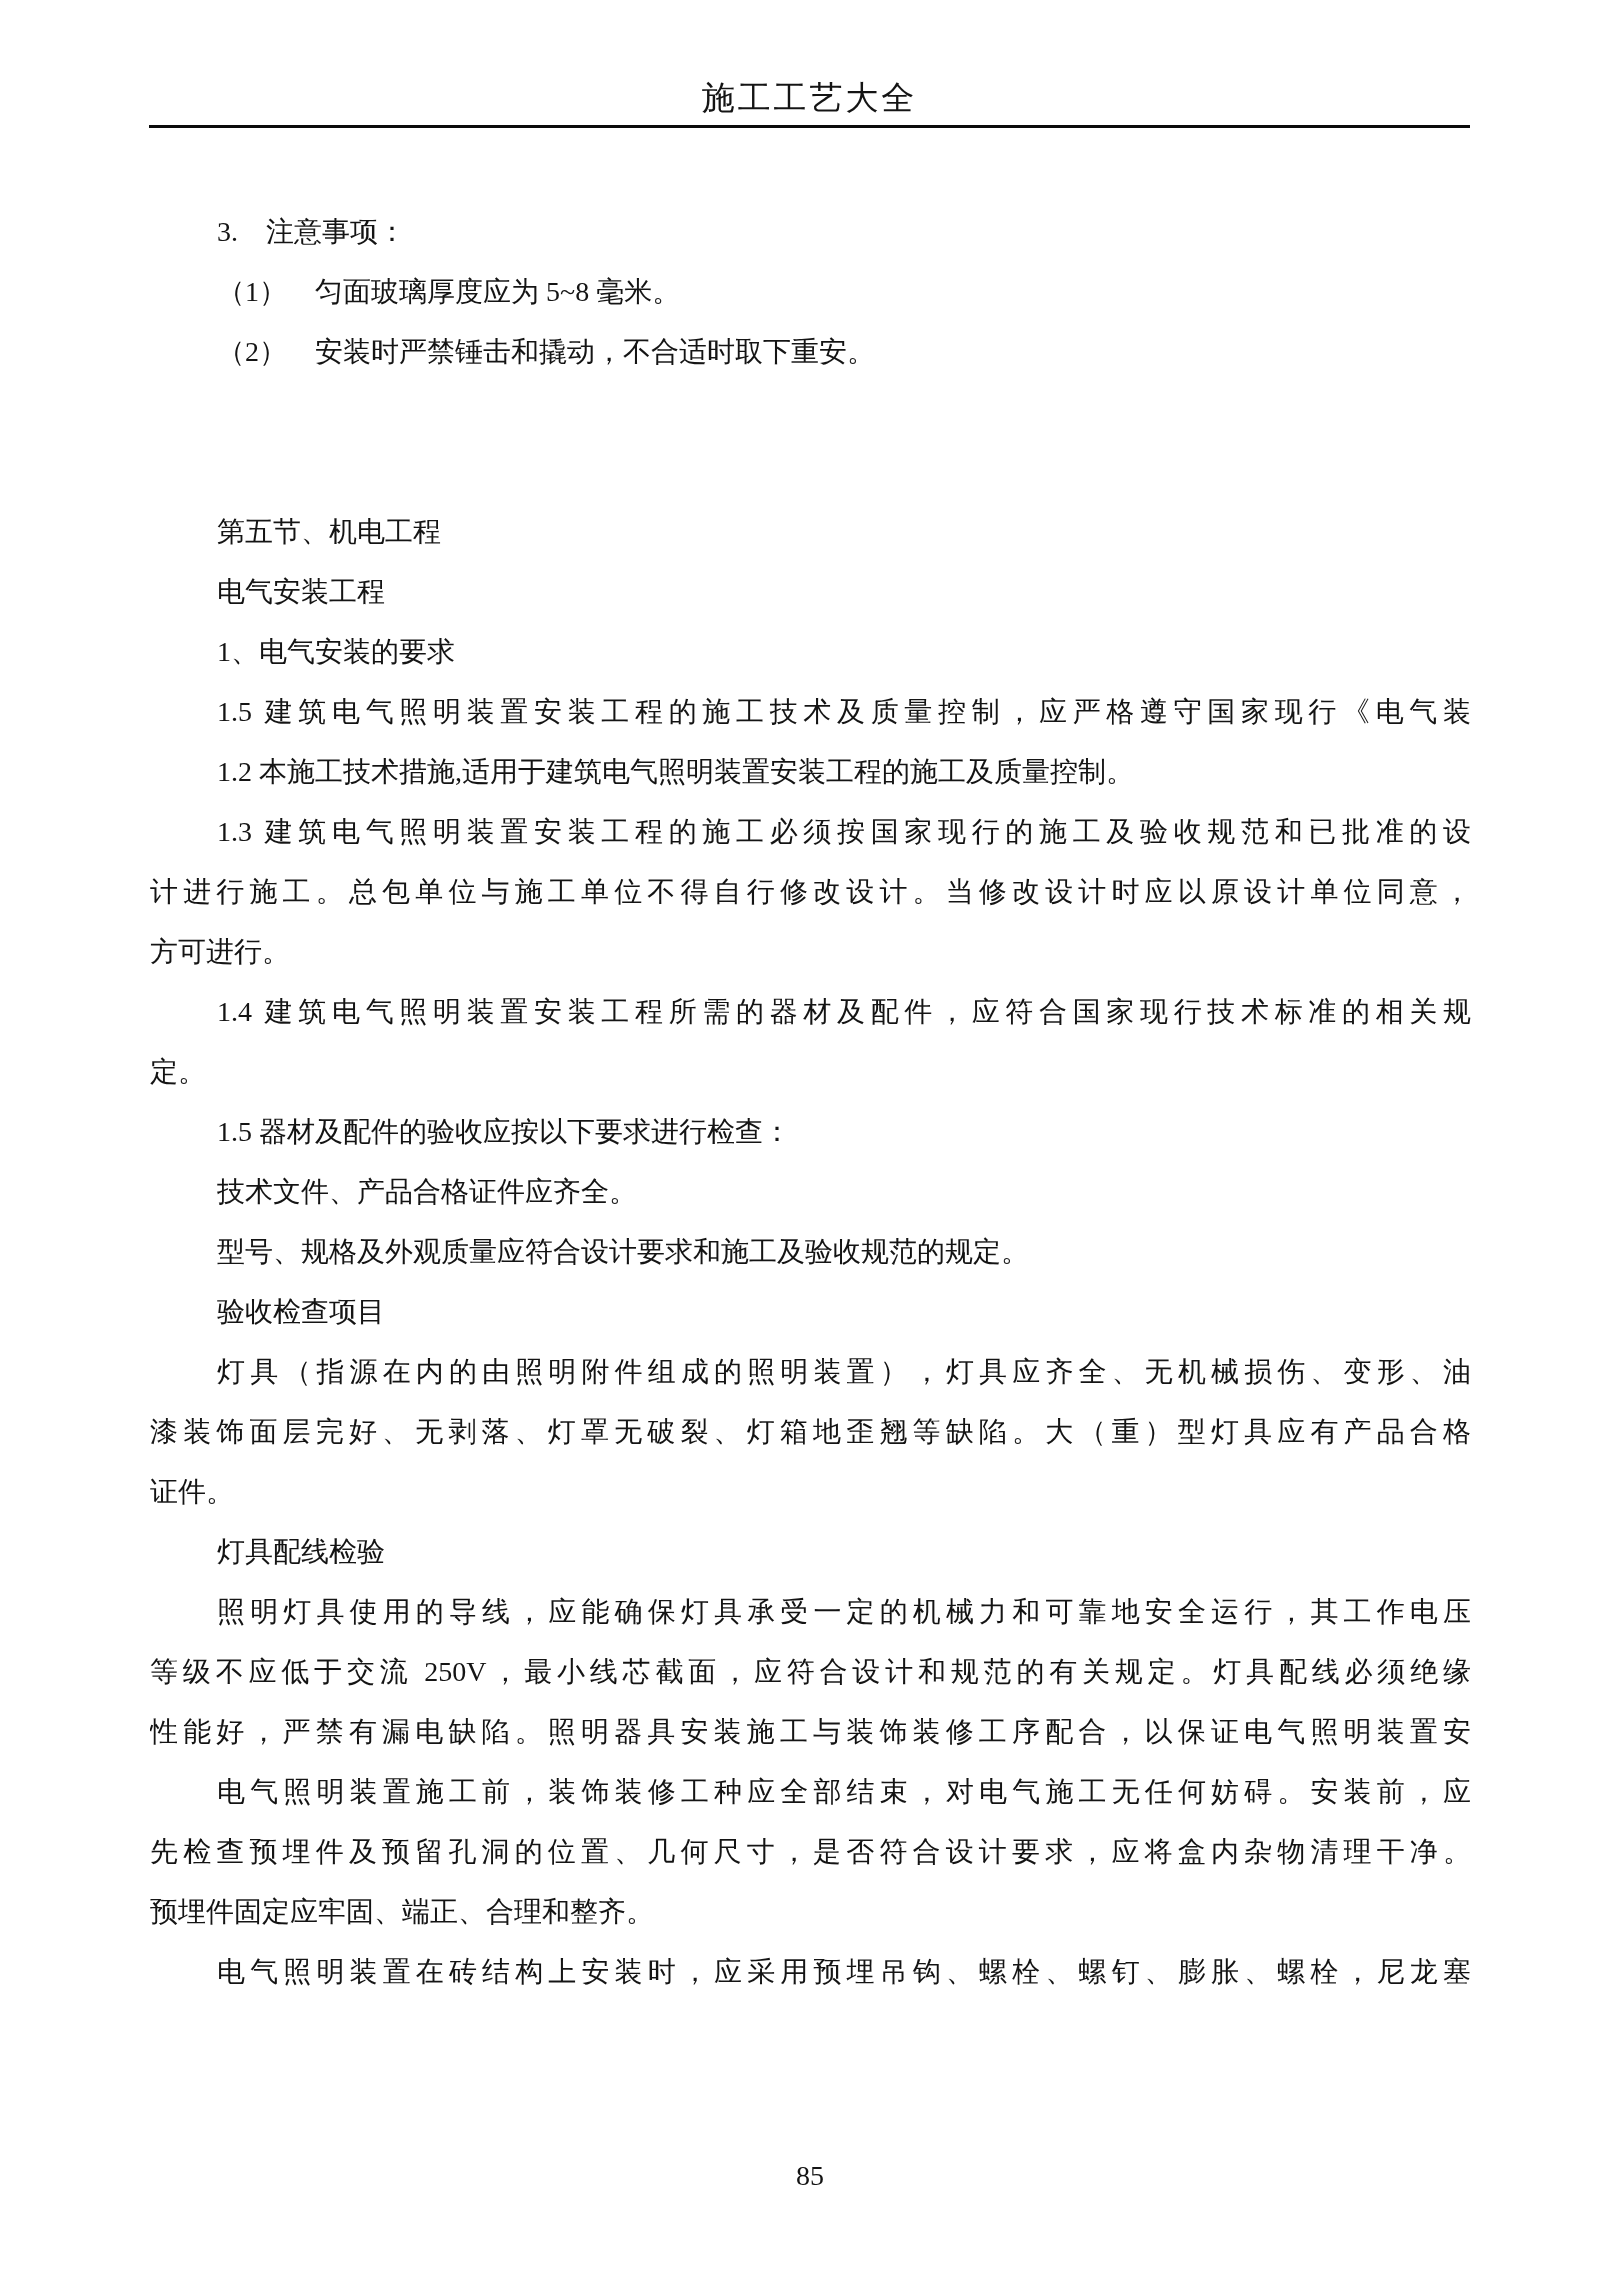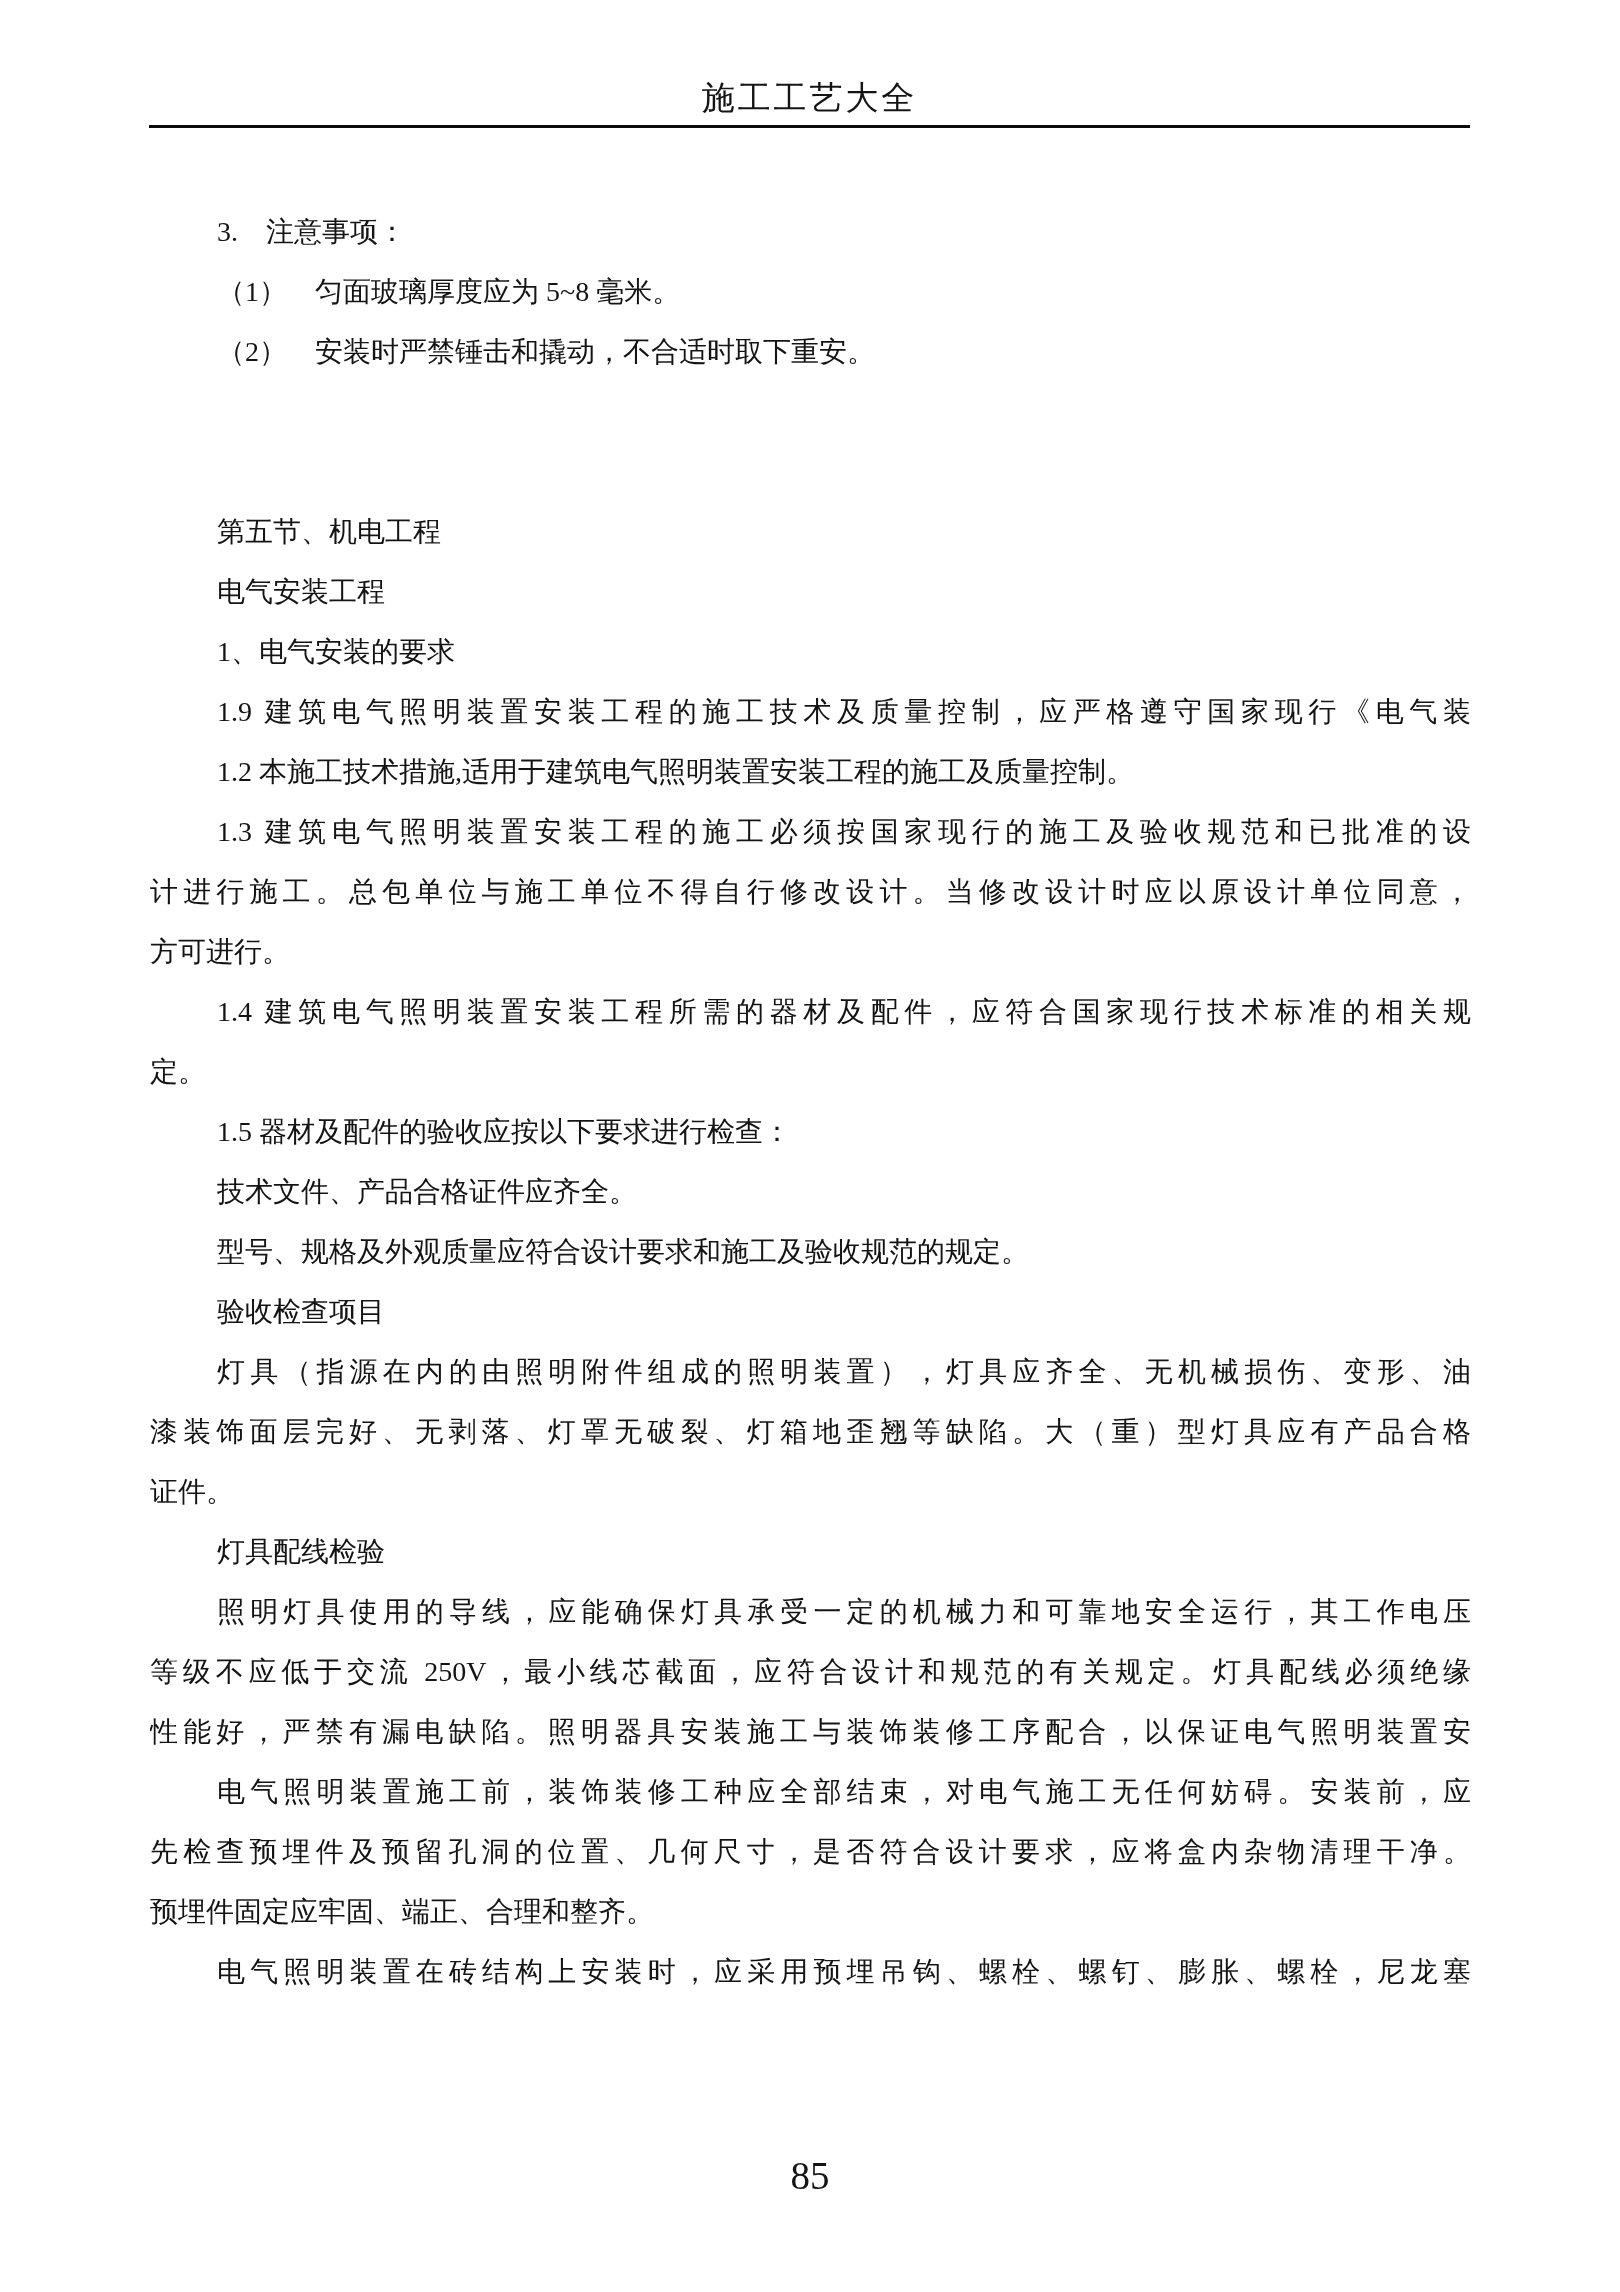--- a/index.html
+++ b/index.html
@@ -59,21 +59,21 @@
     height: 60px;
   }
   .footer {
     position: absolute;
     left: 0;
     top: 2156px;
     width: 1620px;
     text-align: center;
   }
   .page-number {
-    font-size: 39px;
+    font-size: 28px;
     line-height: 39px;
   }
 </style>
 </head>
 <body>
 
 <div class="page">
 
   <div class="header">
     <div class="header-title">施工工艺大全</div>
@@ -81,21 +81,21 @@
 
   <div class="content">
     <div class="line ind">3.　注意事项：</div>
     <div class="line ind">（1）　匀面玻璃厚度应为 5~8 毫米。</div>
     <div class="line ind">（2）　安装时严禁锤击和撬动，不合适时取下重安。</div>
     <div class="blank"></div>
     <div class="blank"></div>
     <div class="line ind">第五节、机电工程</div>
     <div class="line ind">电气安装工程</div>
     <div class="line ind">1、电气安装的要求</div>
-    <div class="line ind fj">1.9 建筑电气照明装置安装工程的施工技术及质量控制，应严格遵守国家现行《电气装</div>
+    <div class="line ind fj">1.5 建筑电气照明装置安装工程的施工技术及质量控制，应严格遵守国家现行《电气装</div>
     <div class="line ind">1.2 本施工技术措施,适用于建筑电气照明装置安装工程的施工及质量控制。</div>
     <div class="line ind fj">1.3 建筑电气照明装置安装工程的施工必须按国家现行的施工及验收规范和已批准的设</div>
     <div class="line fj">计进行施工。总包单位与施工单位不得自行修改设计。当修改设计时应以原设计单位同意，</div>
     <div class="line">方可进行。</div>
     <div class="line ind fj">1.4 建筑电气照明装置安装工程所需的器材及配件，应符合国家现行技术标准的相关规</div>
     <div class="line">定。</div>
     <div class="line ind">1.5 器材及配件的验收应按以下要求进行检查：</div>
     <div class="line ind">技术文件、产品合格证件应齐全。</div>
     <div class="line ind">型号、规格及外观质量应符合设计要求和施工及验收规范的规定。</div>
     <div class="line ind">验收检查项目</div>

